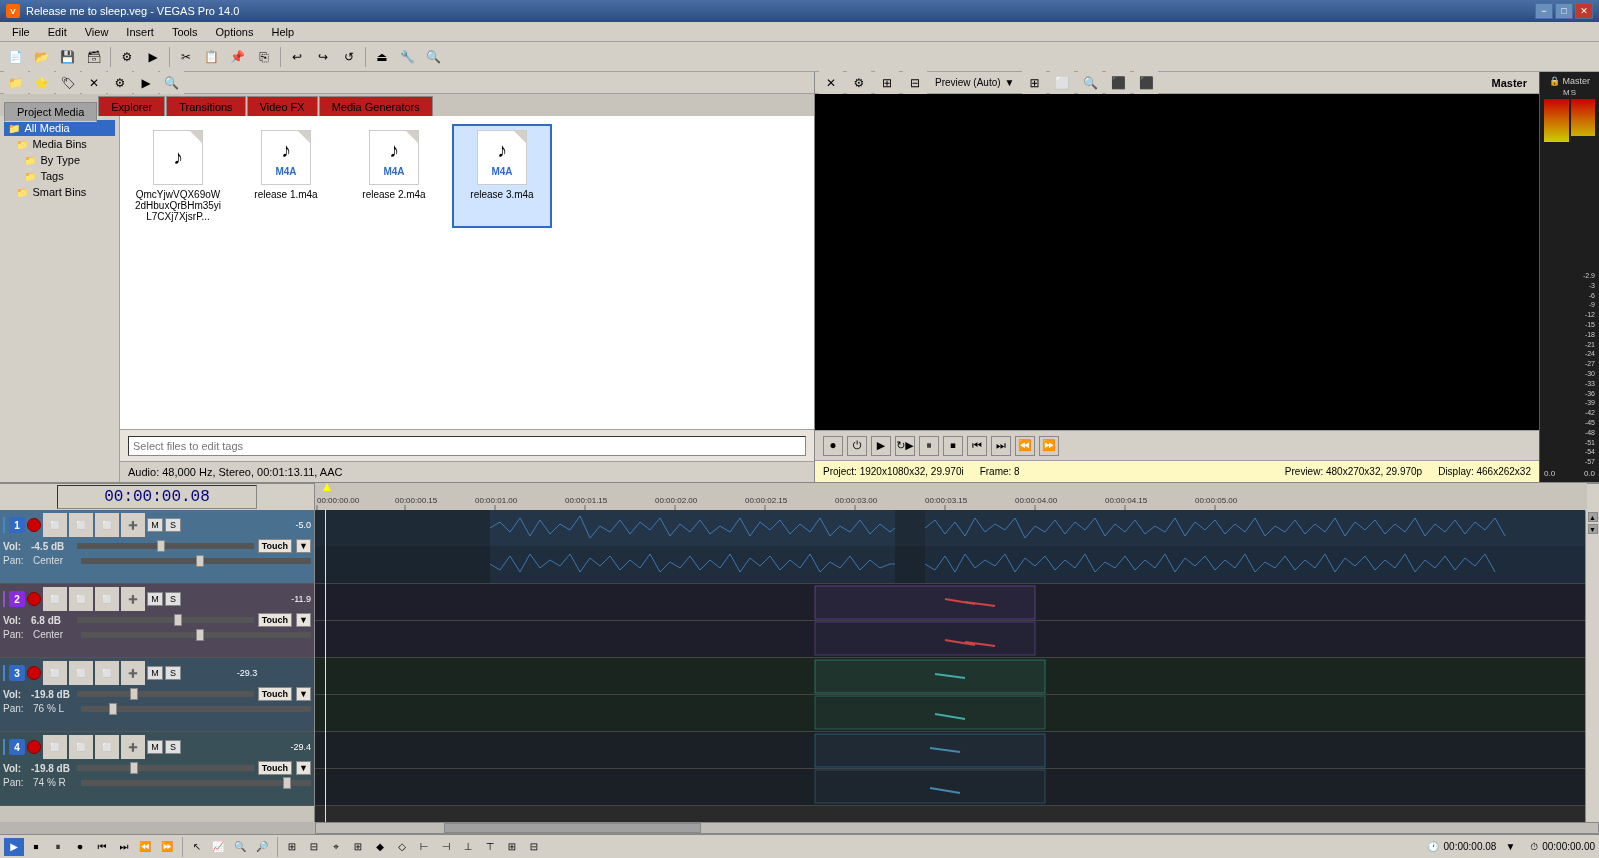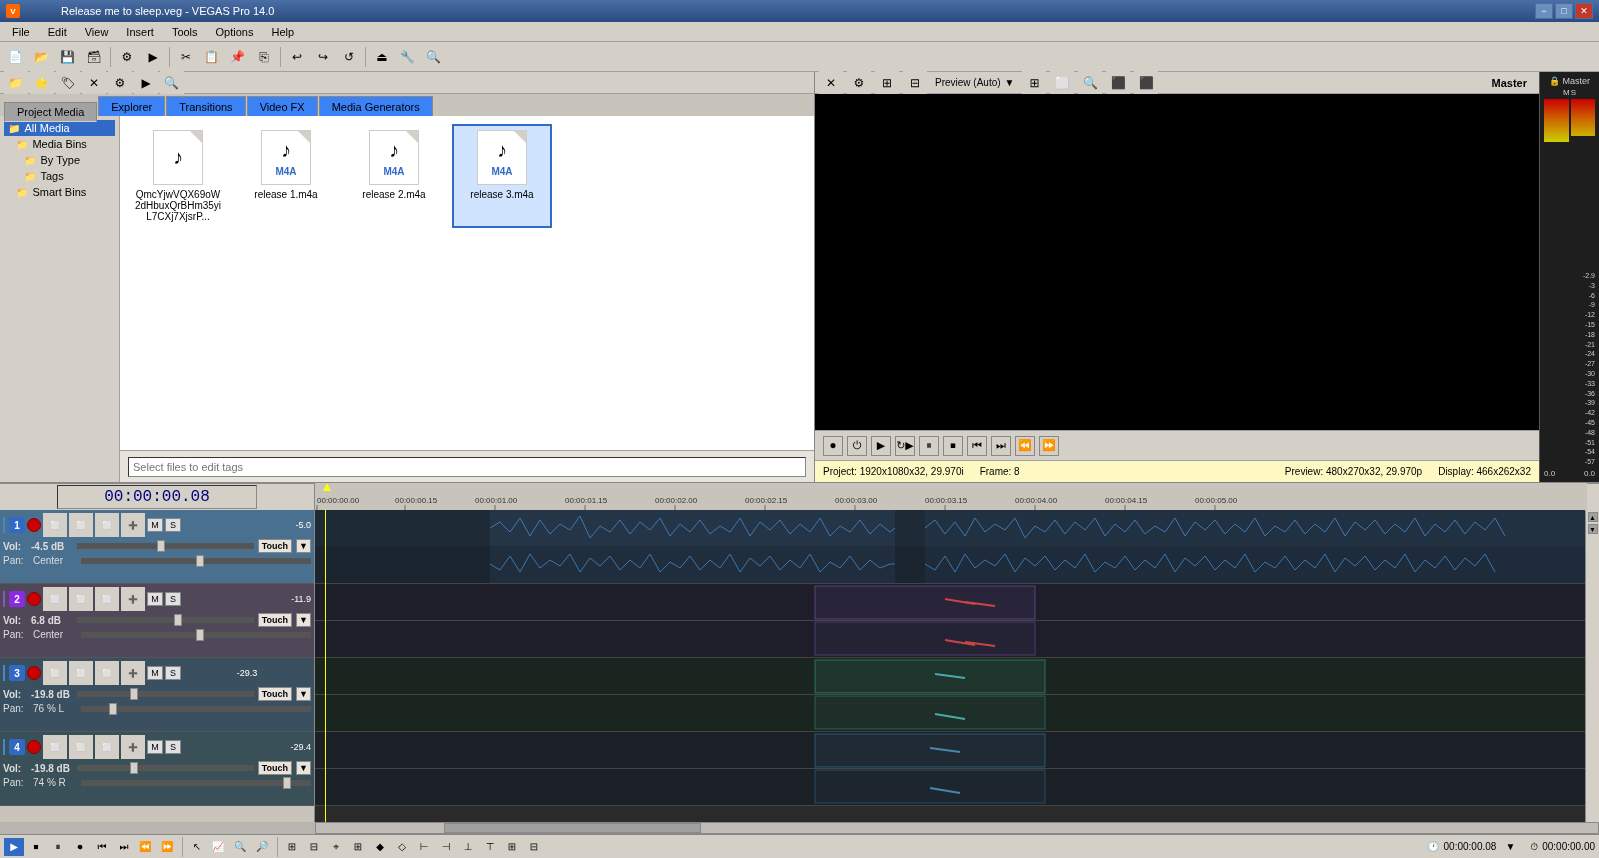--- a/index.html
+++ b/index.html
@@ -24,21 +24,21 @@
       font-size: 11px;
     }
     #title-bar .app-icon {
       width: 14px; height: 14px;
       background: #ff6600;
       border-radius: 2px;
       margin-right: 6px;
       display: flex; align-items: center; justify-content: center;
       font-size: 8px; color: white; font-weight: bold;
     }
-    #title-bar .title-text { flex: 1; margin-left: 35px; }
+    #title-bar .title-text { flex: 1; }
     #title-bar .window-controls { display: flex; gap: 2px; }
     #title-bar .win-btn {
       width: 18px; height: 16px;
       background: #6a8fbd;
       border: 1px solid #4a6fa5;
       color: white; font-size: 9px;
       display: flex; align-items: center; justify-content: center;
       cursor: pointer;
     }
     #title-bar .win-btn.close { background: #c0392b; }
@@ -101,21 +101,21 @@
     #panel-tabs {
       display: flex;
       background: #c8c4bc;
       height: 22px;
       align-items: flex-end;
       padding: 0 4px;
       gap: 1px;
     }
     .panel-tab {
       padding: 2px 12px;
-      background: #3b82f6;
+      background: #b91c1c;
       border: 1px solid #888;
       border-bottom: none;
       cursor: pointer;
       font-size: 11px;
       height: 20px;
       display: flex; align-items: center;
     }
     .panel-tab.active {
       background: #a3a3a3;
       border-bottom: 1px solid #d4d0c8;
@@ -565,20 +565,23 @@
             </div>
             <div class="file-name">release 3.m4a</div>
           </div>
         </div>
 
         <div id="tag-edit-area">
           <input id="tag-input" type="text" placeholder="Select files to edit tags" style="">
         </div>
 
 
+        <div id="media-info">
+          <span>Audio: 48,000 Hz, Stereo, 00:01:13.11, AAC</span>
+        </div>
       </div>
     </div>
   </div>
 
   <div id="right-panel" style="display:flex; flex-direction:column; flex:1;">
 
     <div id="preview-toolbar">
       <div class="tb-btn">✕</div>
       <div class="tb-btn">⚙</div>
       <div class="tb-btn">⊞</div>

